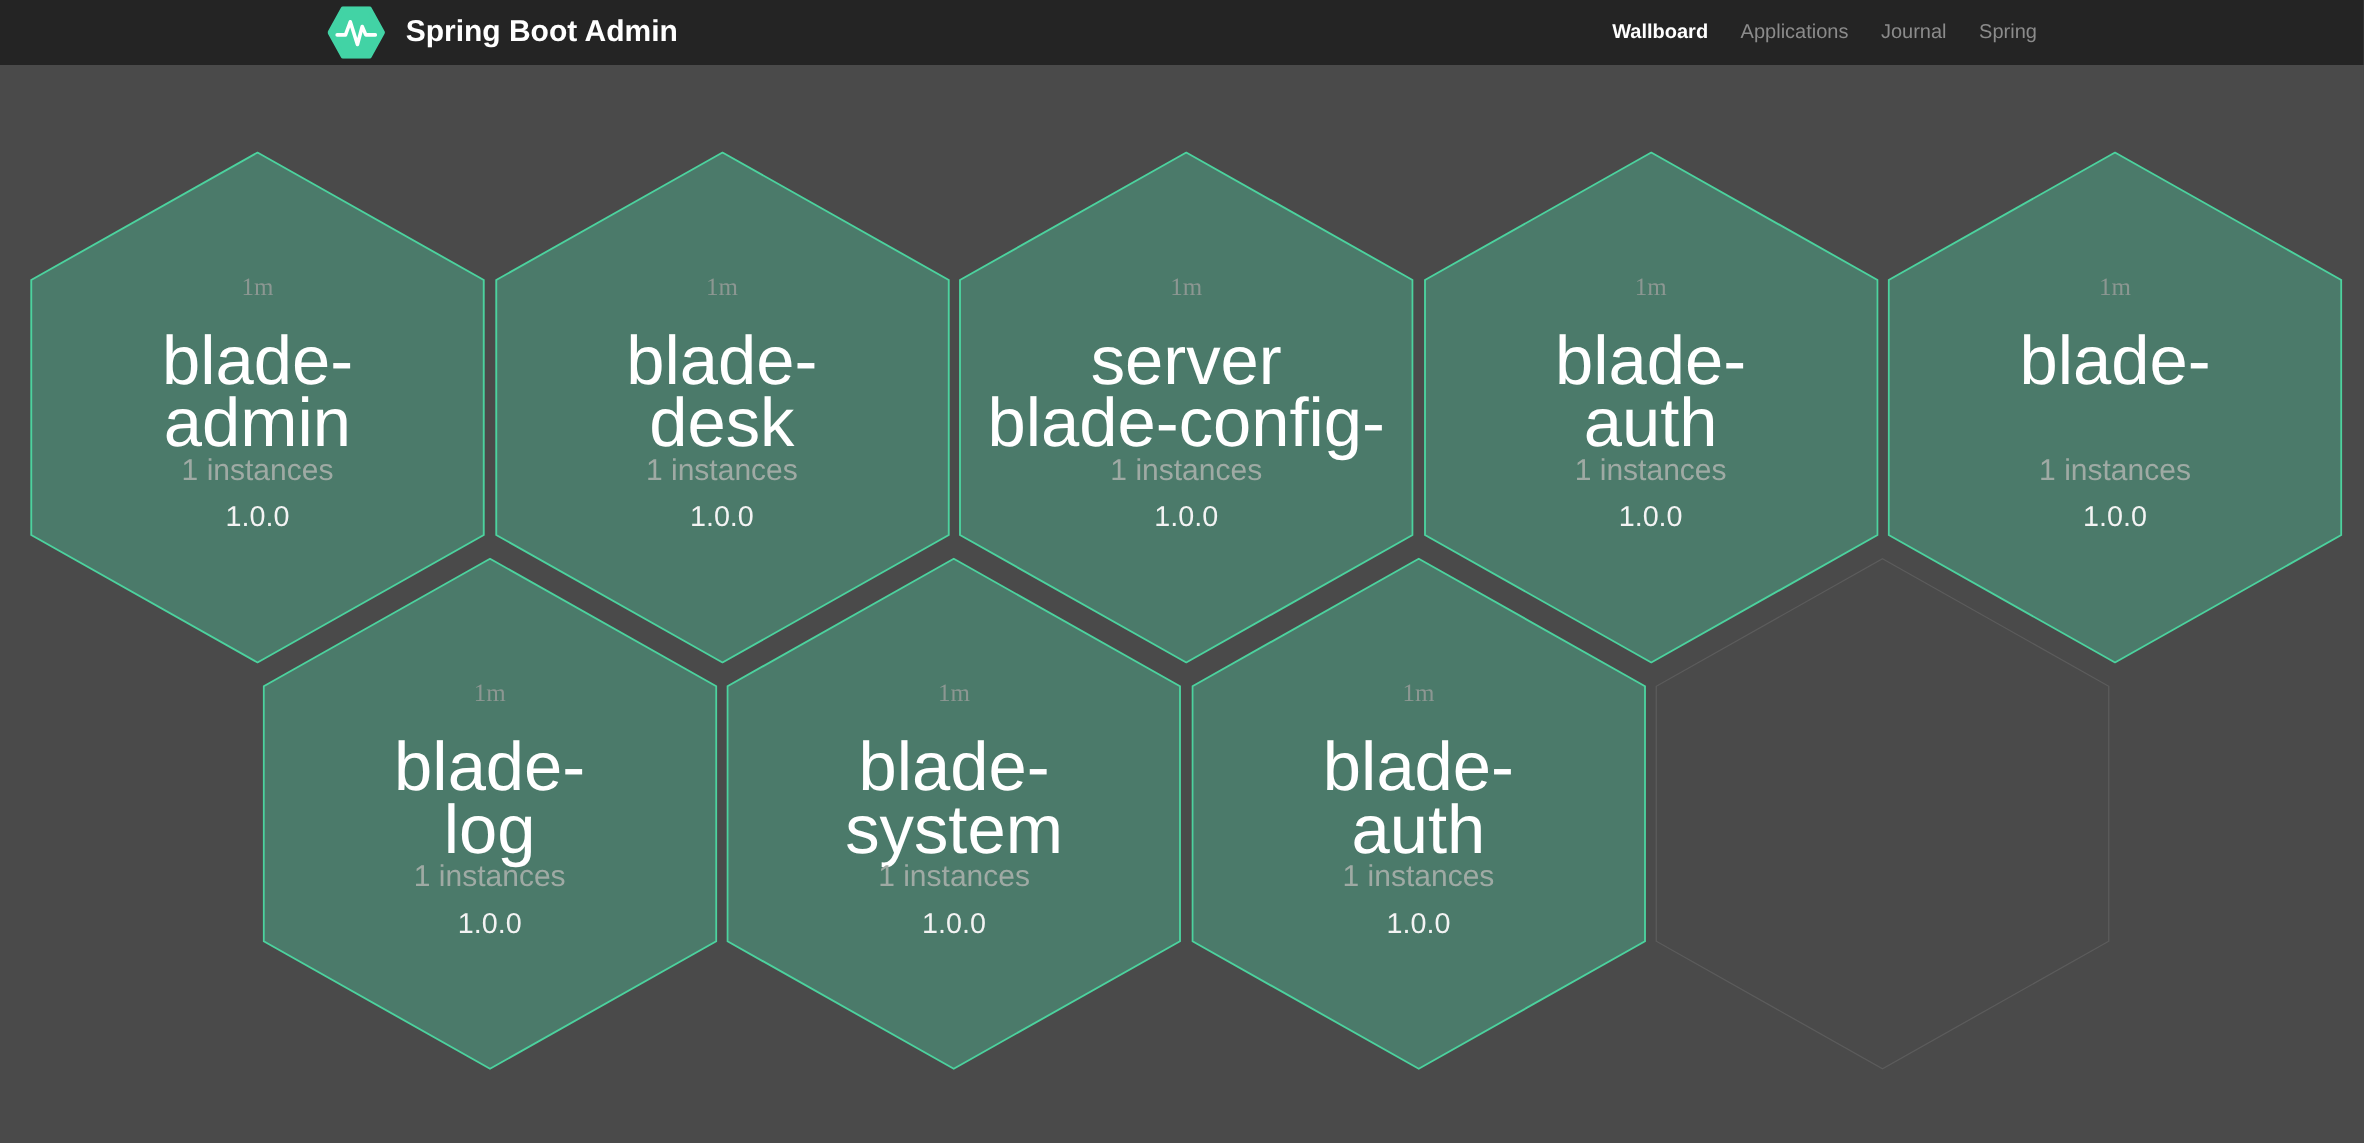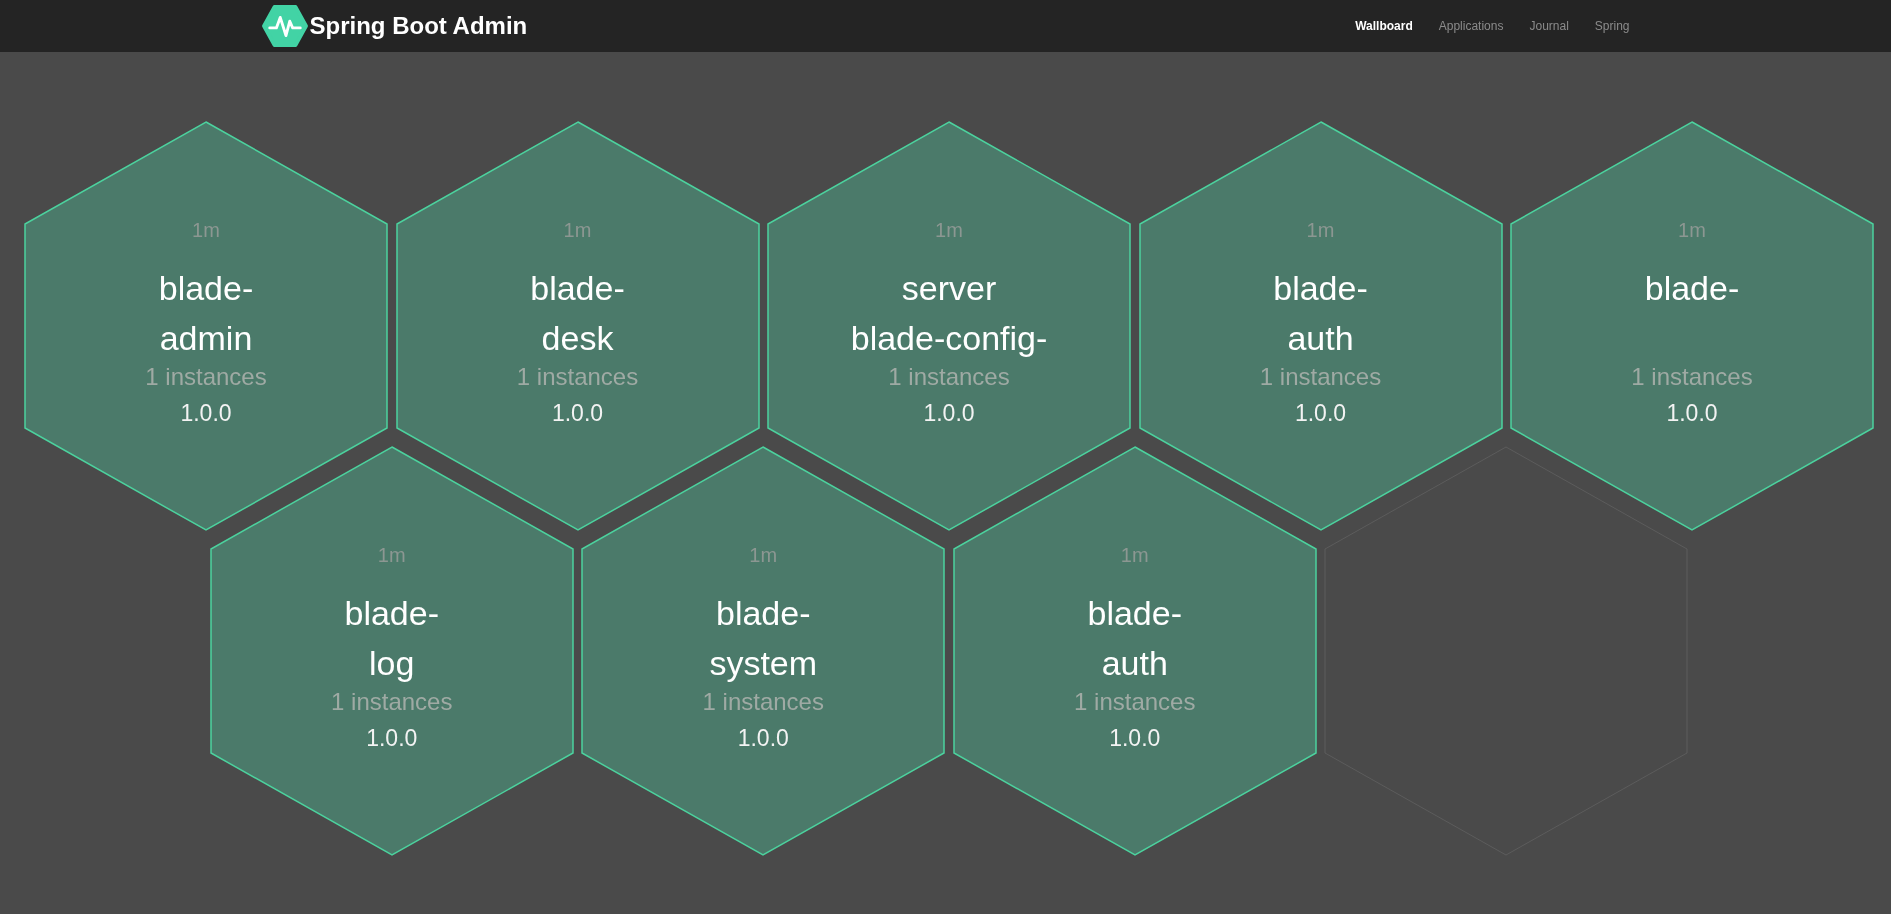--- a/index.html
+++ b/index.html
@@ -30,38 +30,38 @@
     width:1368px;
     height:100%;
     margin:0 auto;
     display:flex;
     align-items:center;
     justify-content:space-between;
   }
   .brand{
     display:flex;
     align-items:center;
-    gap:2px;
+    gap:17px;
     text-decoration:none;
     cursor:pointer;
   }
   .brand-logo{display:block;}
   .brand-title{
     color:#ffffff;
     font-size:24px;
     font-weight:700;
     white-space:nowrap;
   }
   .nav{
     display:flex;
     align-items:center;
     gap:26px;
   }
   .nav-item{
-    font-size:12px;
+    font-size:16px;
     color:var(--nav-inactive);
     text-decoration:none;
     cursor:pointer;
     white-space:nowrap;
   }
   .nav-item.active{
     color:#ffffff;
     font-weight:600;
   }
   
@@ -85,24 +85,25 @@
     display:flex;
     flex-direction:column;
     align-items:center;
     text-align:center;
     padding-top:96px;
   }
   .hex-time{
     font-size:20px;
     line-height:26px;
     color:var(--text-dim);
+    font-family:Liberation Serif, serif;
   }
   .hex-name{
     margin-top:20px;
-    font-size:34px;
+    font-size:55px;
     line-height:50px;
     color:#ffffff;
     height:100px;
     display:flex;
     flex-direction:column;
     justify-content:flex-start;
   }
   .hex-instances{
     font-size:24px;
     line-height:28px;

